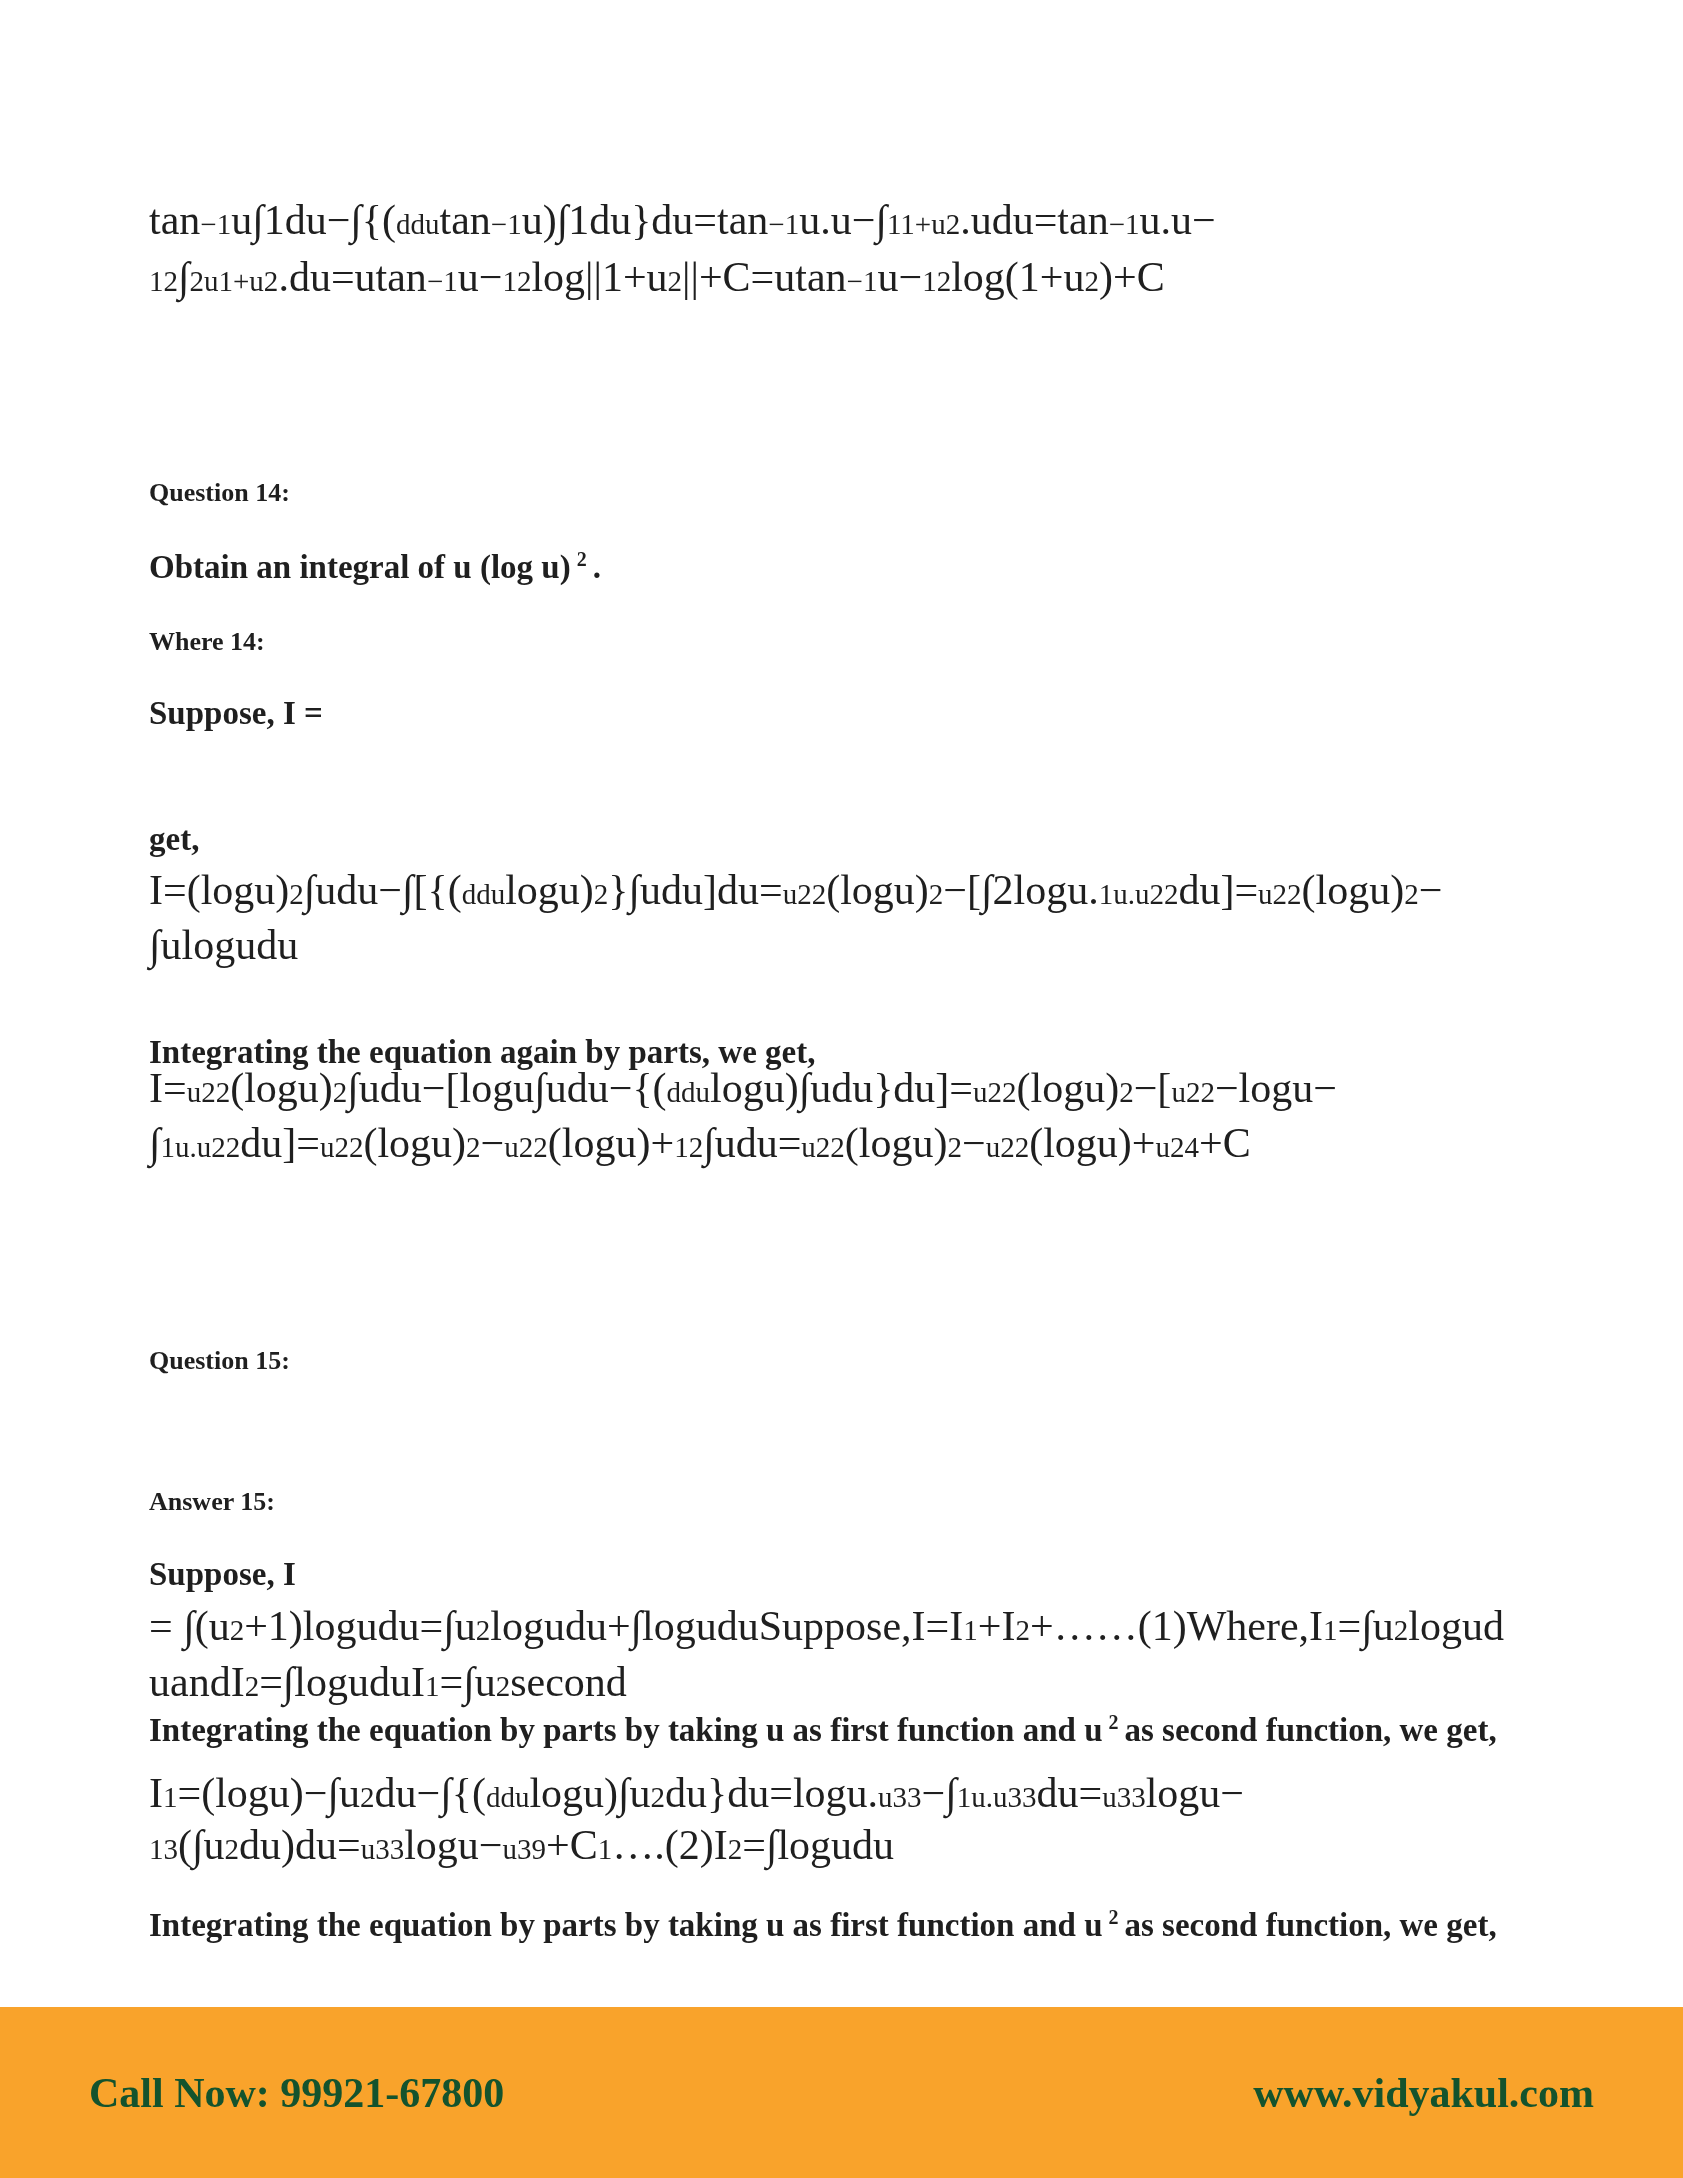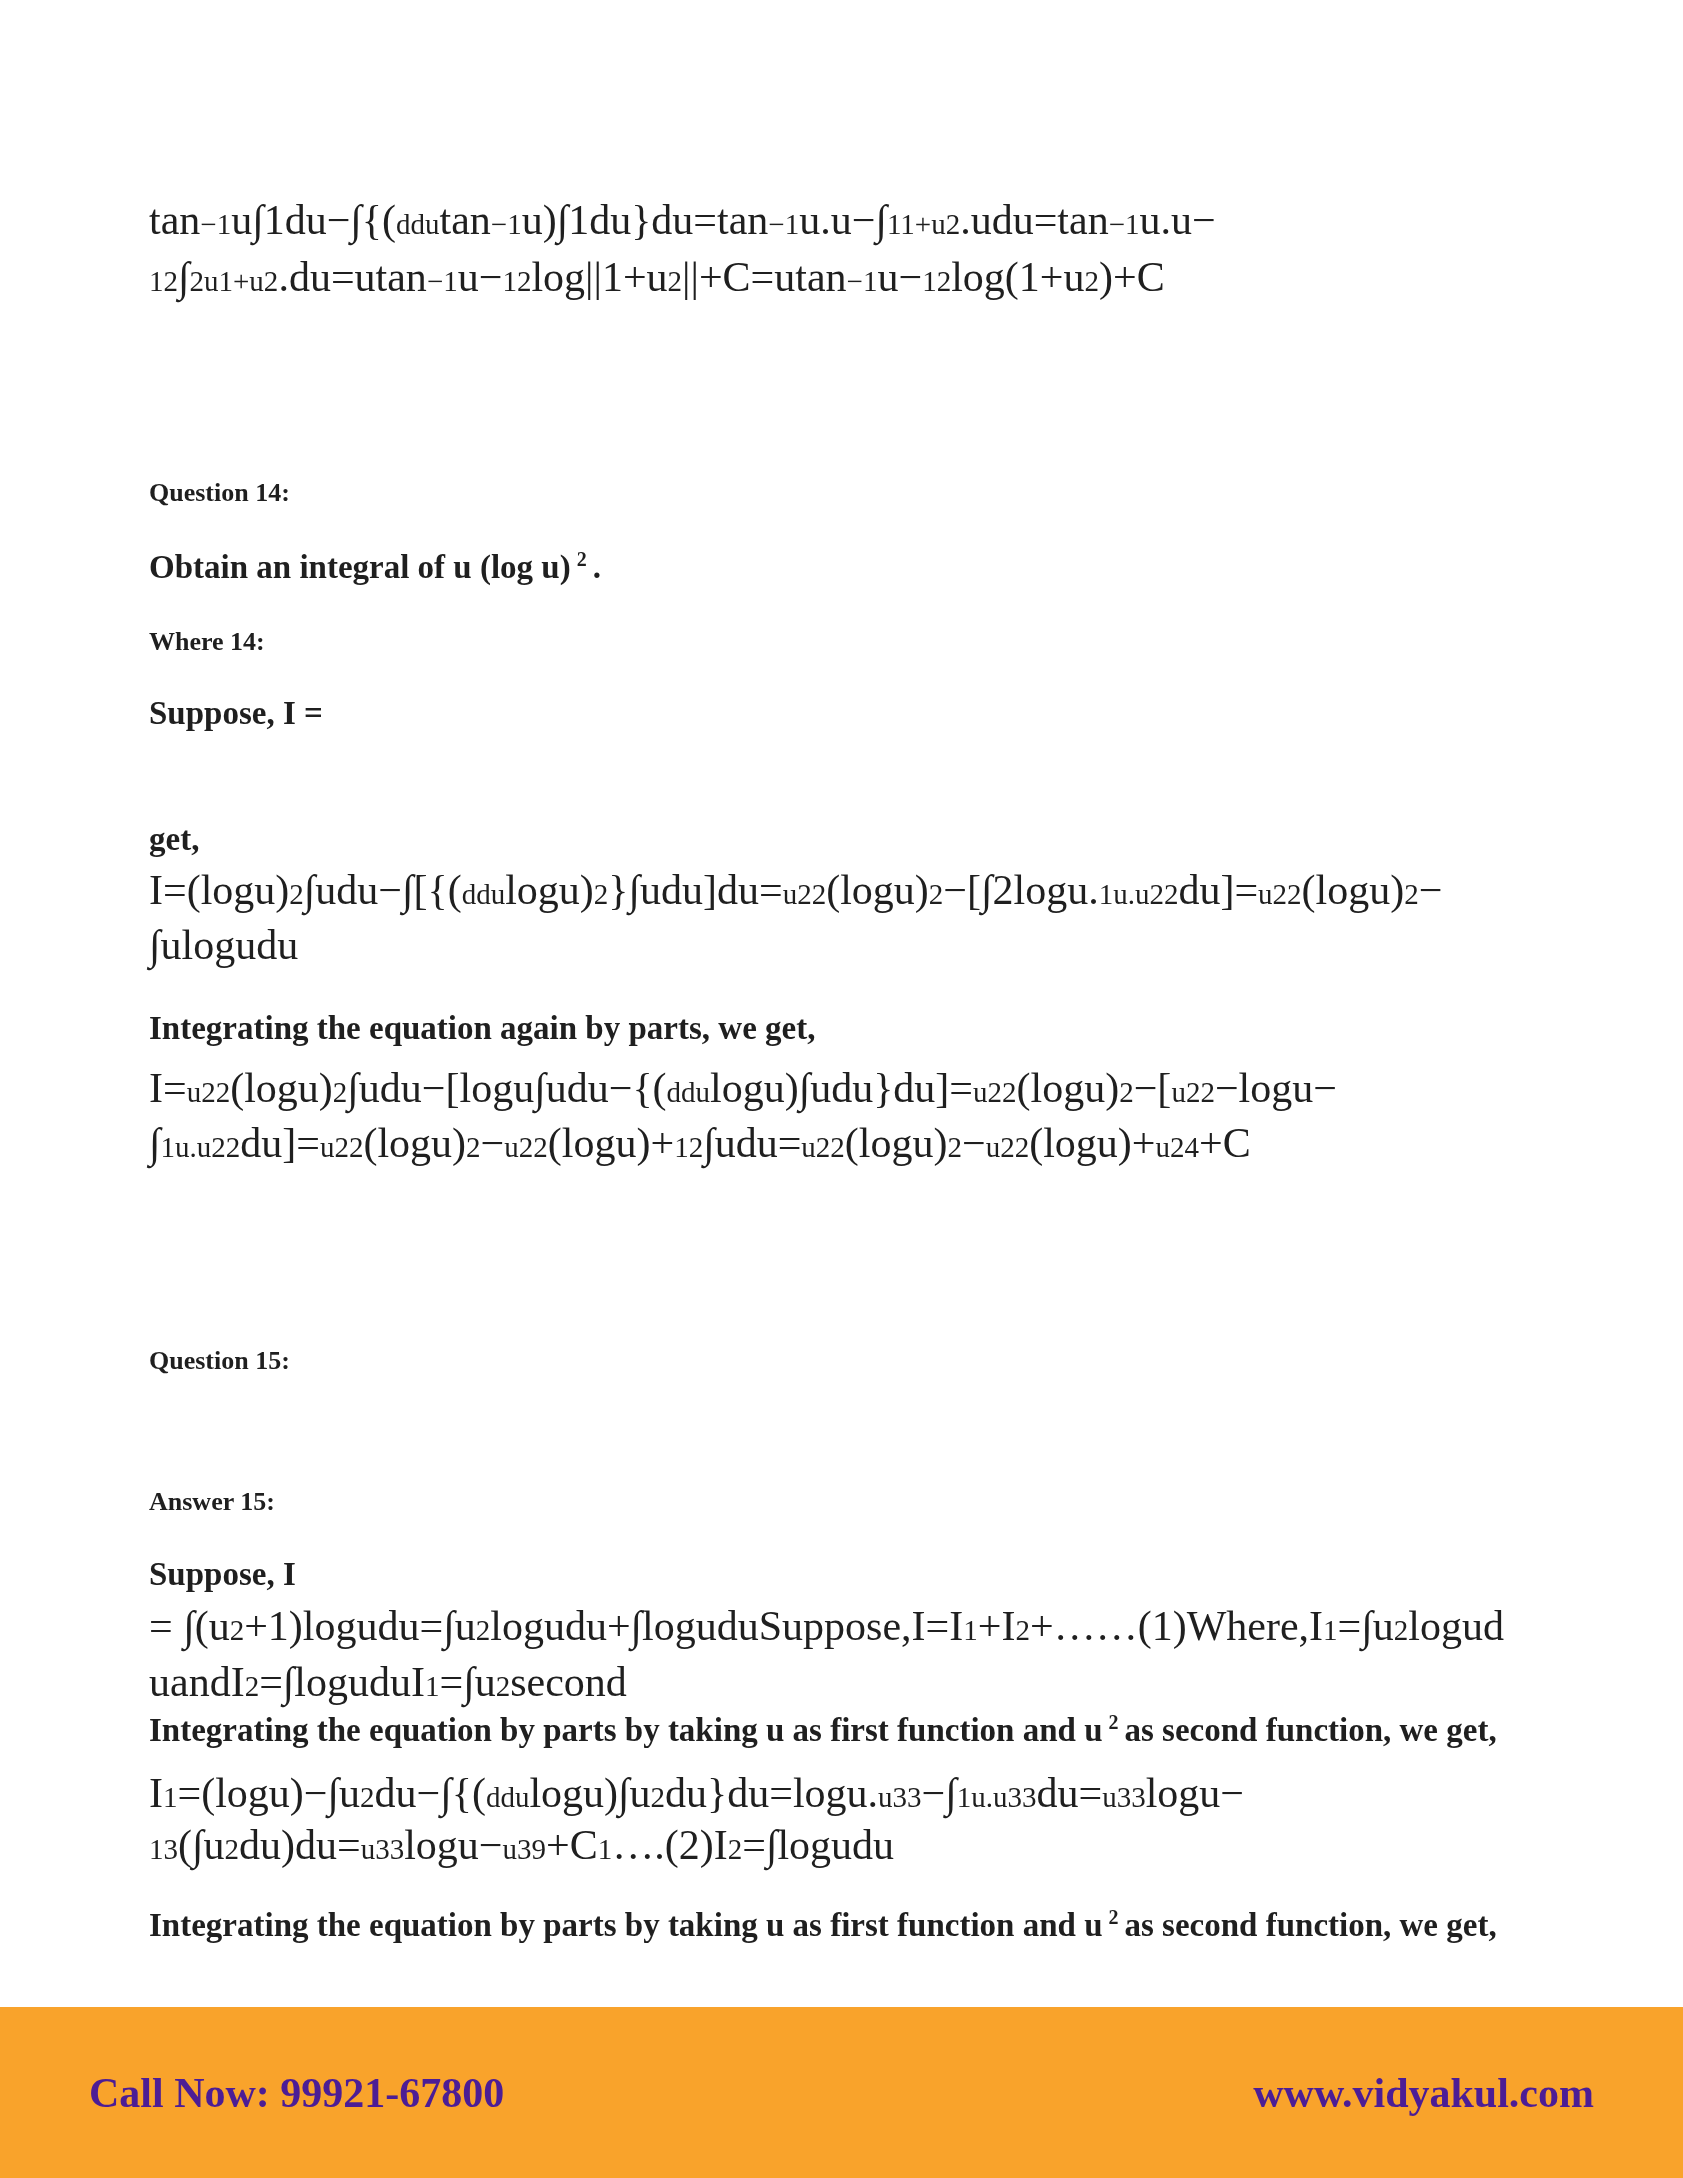--- a/index.html
+++ b/index.html
@@ -41,21 +41,21 @@
 
   <div class="abs h" style="top:627px">Where 14:</div>
 
   <div class="abs p" style="top:694px">Suppose, I =</div>
 
   <div class="abs p" style="top:820px">get,</div>
 
   <div class="abs math" style="top:869px"><span class="m-lg">I=(logu)</span><span class="m-sm">2</span><span class="m-lg">∫udu−∫[{(</span><span class="m-sm">ddu</span><span class="m-lg">logu)</span><span class="m-sm">2</span><span class="m-lg">}∫udu]du=</span><span class="m-sm">u22</span><span class="m-lg">(logu)</span><span class="m-sm">2</span><span class="m-lg">−[∫2logu.</span><span class="m-sm">1u.u22</span><span class="m-lg">du]=</span><span class="m-sm">u22</span><span class="m-lg">(logu)</span><span class="m-sm">2</span><span class="m-lg">−</span></div>
   <div class="abs math" style="top:924px"><span class="m-lg">∫ulogudu</span></div>
 
-  <div class="abs p" style="top:1009px">Integrating the equation again by parts, we get,</div>
+  <div class="abs p" style="top:1033px">Integrating the equation again by parts, we get,</div>
 
   <div class="abs math" style="top:1067px"><span class="m-lg">I=</span><span class="m-sm">u22</span><span class="m-lg">(logu)</span><span class="m-sm">2</span><span class="m-lg">∫udu−[logu∫udu−{(</span><span class="m-sm">ddu</span><span class="m-lg">logu)∫udu}du]=</span><span class="m-sm">u22</span><span class="m-lg">(logu)</span><span class="m-sm">2</span><span class="m-lg">−[</span><span class="m-sm">u22</span><span class="m-lg">−logu−</span></div>
   <div class="abs math" style="top:1122px"><span class="m-lg">∫</span><span class="m-sm">1u.u22</span><span class="m-lg">du]=</span><span class="m-sm">u22</span><span class="m-lg">(logu)</span><span class="m-sm">2</span><span class="m-lg">−</span><span class="m-sm">u22</span><span class="m-lg">(logu)+</span><span class="m-sm">12</span><span class="m-lg">∫udu=</span><span class="m-sm">u22</span><span class="m-lg">(logu)</span><span class="m-sm">2</span><span class="m-lg">−</span><span class="m-sm">u22</span><span class="m-lg">(logu)+</span><span class="m-sm">u24</span><span class="m-lg">+C</span></div>
 
   <div class="abs h" style="top:1346px">Question 15:</div>
 
 
   <div class="abs h" style="top:1487px">Answer 15:</div>
 
   <div class="abs p" style="top:1555px">Suppose, I</div>
@@ -67,19 +67,19 @@
     <span>Integrating the equation by parts by taking u as first function and u</span><sup class="s2">2</sup><span>as second function, we get,</span>
   </div>
 
   <div class="abs math" style="top:1772px"><span class="m-lg">I</span><span class="m-sm">1</span><span class="m-lg">=(logu)−∫u</span><span class="m-sm">2</span><span class="m-lg">du−∫{(</span><span class="m-sm">ddu</span><span class="m-lg">logu)∫u</span><span class="m-sm">2</span><span class="m-lg">du}du=logu.</span><span class="m-sm">u33</span><span class="m-lg">−∫</span><span class="m-sm">1u.u33</span><span class="m-lg">du=</span><span class="m-sm">u33</span><span class="m-lg">logu−</span></div>
   <div class="abs math" style="top:1824px"><span class="m-sm">13</span><span class="m-lg">(∫u</span><span class="m-sm">2</span><span class="m-lg">du)du=</span><span class="m-sm">u33</span><span class="m-lg">logu−</span><span class="m-sm">u39</span><span class="m-lg">+C</span><span class="m-sm">1</span><span class="m-lg">….(2)I</span><span class="m-sm">2</span><span class="m-lg">=∫logudu</span></div>
 
   <div class="abs p" style="top:1906px">
     <span>Integrating the equation by parts by taking u as first function and u</span><sup class="s2">2</sup><span>as second function, we get,</span>
   </div>
 
-  <div class="footer" style="background: rgb(249, 163, 43); color: #4c1d95;">
+  <div class="footer" style="background: rgb(249, 163, 43); color: #14532d;">
     <span class="ftxt">Call Now: 99921-67800</span>
     <span class="ftxt">www.vidyakul.com</span>
   </div>
 
 </div>
 
 
 </body></html>

